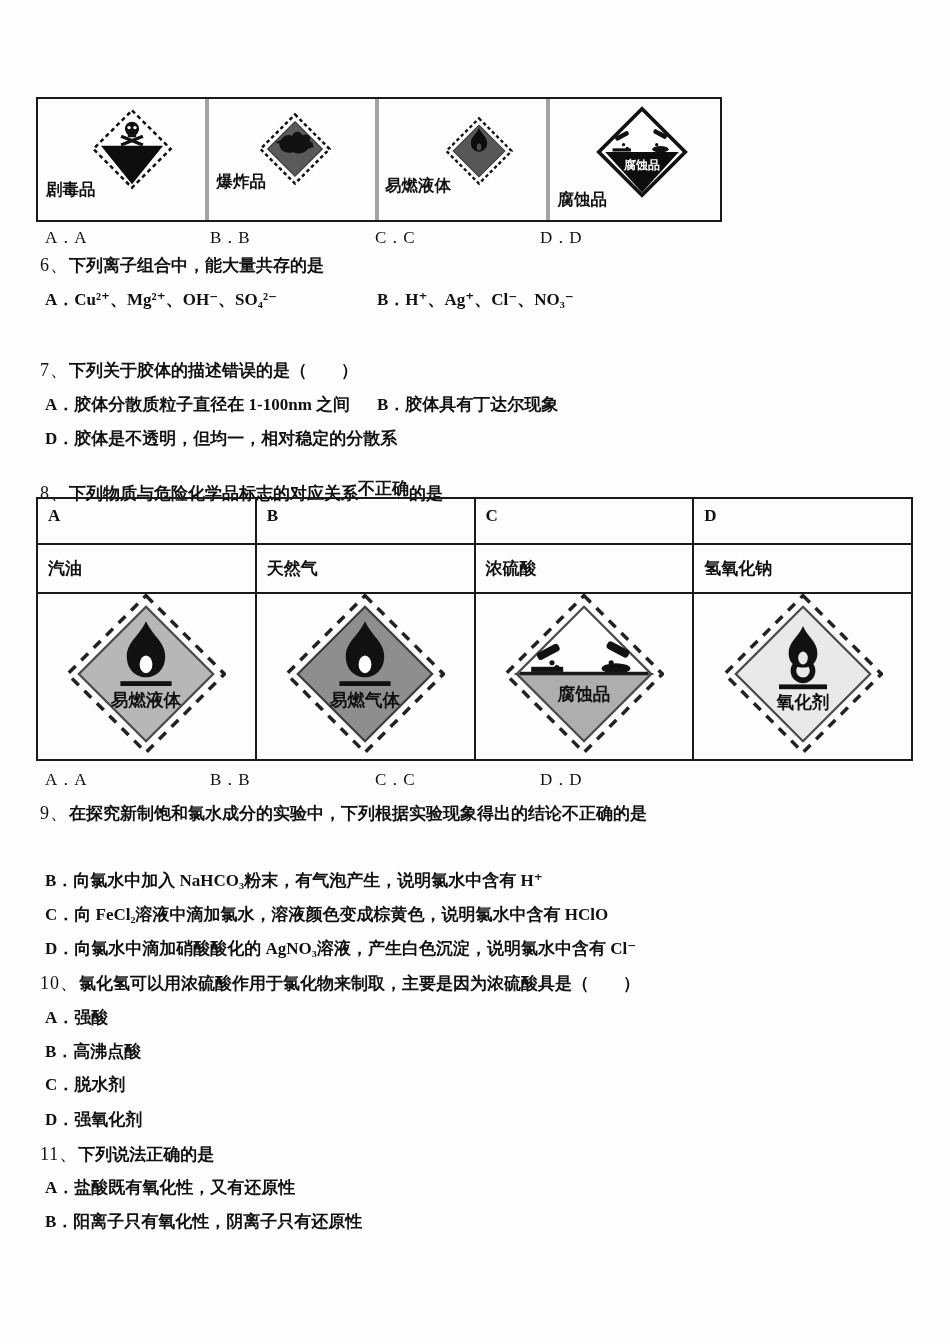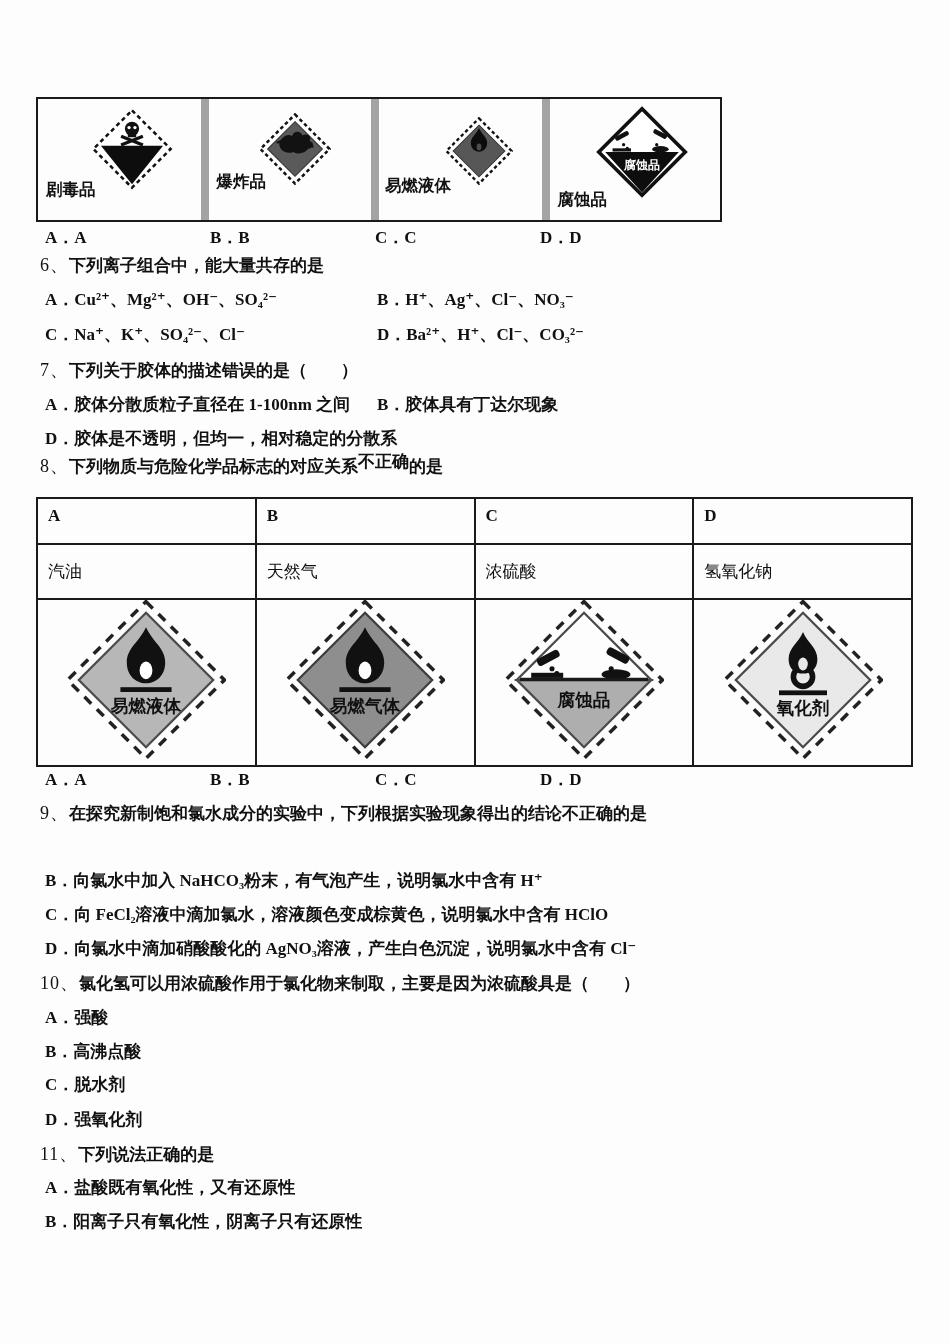--- a/index.html
+++ b/index.html
@@ -9,35 +9,35 @@
     background: #fdfdfd; color: #111; overflow: hidden;
   }
   
   .line { position: absolute; left: 45px; font-size: 17px; font-weight: 700; white-space: nowrap; }
   .stem { left: 40px; }
   .qnum { font-weight: 400; font-size: 18px; letter-spacing: 1px; }
   .qtext { font-weight: 700; }
   .raised { position: relative; top: -5px; }
   .pair { display: flex; }
   .pair .p1 { min-width: 332px; }
-  .answers { position: absolute; left: 45px; display: flex; font-size: 17px; font-weight: 700; }
+  .answers { position: absolute; left: 45px; display: flex; font-size: 17px; font-weight: 400; }
   .answers span { width: 165px; }
   
   .t1 { position: absolute; left: 36px; top: 97px; width: 686px; height: 125px;
         border: 2px solid #1a1a1a; display: flex; }
-  .t1-cell { position: relative; width: 171.5px; height: 100%; border-right: 8px solid #a3a3a3; }
+  .t1-cell { position: relative; width: 171.5px; height: 100%; border-right: 4px solid #a3a3a3; }
   .t1-cell:last-child { border-right: none; }
   .t1-label { position: absolute; font-size: 16.5px; font-weight: 600; white-space: nowrap; }
   .t1-svg { position: absolute; }
   
   .t8 { position: absolute; left: 36px; top: 497px; width: 877px;
         border-collapse: collapse; table-layout: fixed; }
   .t8 td { border: 2px solid #1a1a1a; font-size: 17px; padding-left: 10px; vertical-align: middle; }
   .t8 .hrow td { height: 46px; font-weight: 700; vertical-align: top; padding-top: 7px; }
-  .t8 .srow td { height: 55px; font-weight: 400; margin-top: 48px; }
+  .t8 .srow td { height: 49px; font-weight: 700; margin-top: 48px; }
   .t8 .irow td { height: 167px; text-align: center; padding: 0; }
   svg text { font-family: "Liberation Sans", "DejaVu Sans", sans-serif; }
 </style>
 </head>
 <body>
 
 <div class="page">
 
   <div class="t1">
 
@@ -101,37 +101,33 @@
     <span>D．D</span>
   </div>
 
   <div class="line stem" style="top:253px">
     <span class="qnum">6、</span><span class="qtext">下列离子组合中，能大量共存的是</span>
   </div>
   <div class="line pair" style="top:288px">
     <span class="p1">A．Cu²⁺、Mg²⁺、OH⁻、SO₄²⁻</span>
     <span>B．H⁺、Ag⁺、Cl⁻、NO₃⁻</span>
   </div>
-  <div class="line pair" style="top:323px">
-    <span class="p1">C．Na⁺、K⁺、SO₄²⁻、Cl⁻</span>
-    <span>D．Ba²⁺、H⁺、Cl⁻、CO₃²⁻</span>
-  </div>
 
   <div class="line stem" style="top:358px">
     <span class="qnum">7、</span><span class="qtext">下列关于胶体的描述错误的是（　　）</span>
   </div>
   <div class="line pair" style="top:393px">
     <span class="p1">A．胶体分散质粒子直径在 1-100nm 之间</span>
     <span>B．胶体具有丁达尔现象</span>
   </div>
   <div class="line pair" style="top:427px">
     <span>D．胶体是不透明，但均一，相对稳定的分散系</span>
   </div>
 
-  <div class="line stem" style="top:454px">
+  <div class="line stem" style="top:481px">
     <span class="qnum">8、</span><span class="qtext">下列物质与危险化学品标志的对应关系</span><span class="qtext raised">不正确</span><span class="qtext">的是</span>
   </div>
 
   <table class="t8">
     <tbody>
         <tr class="hrow">
       <td>A</td>
       <td>B</td>
       <td>C</td>
       <td>D</td>

